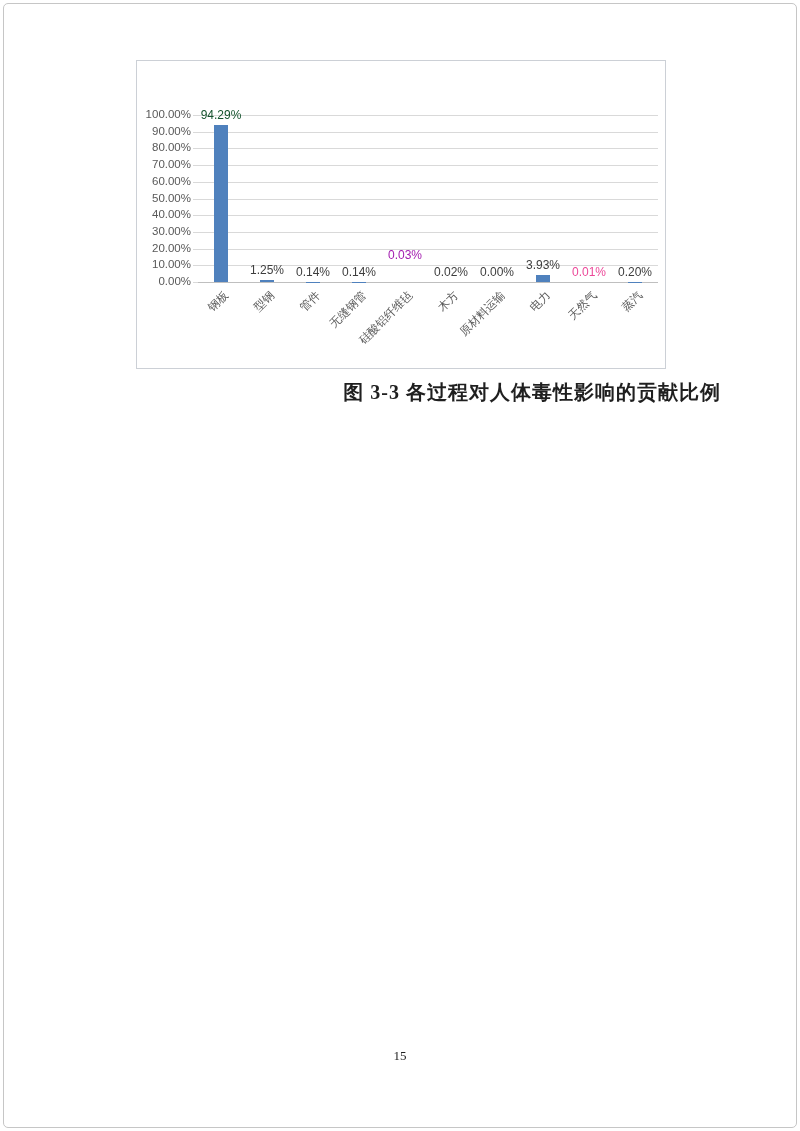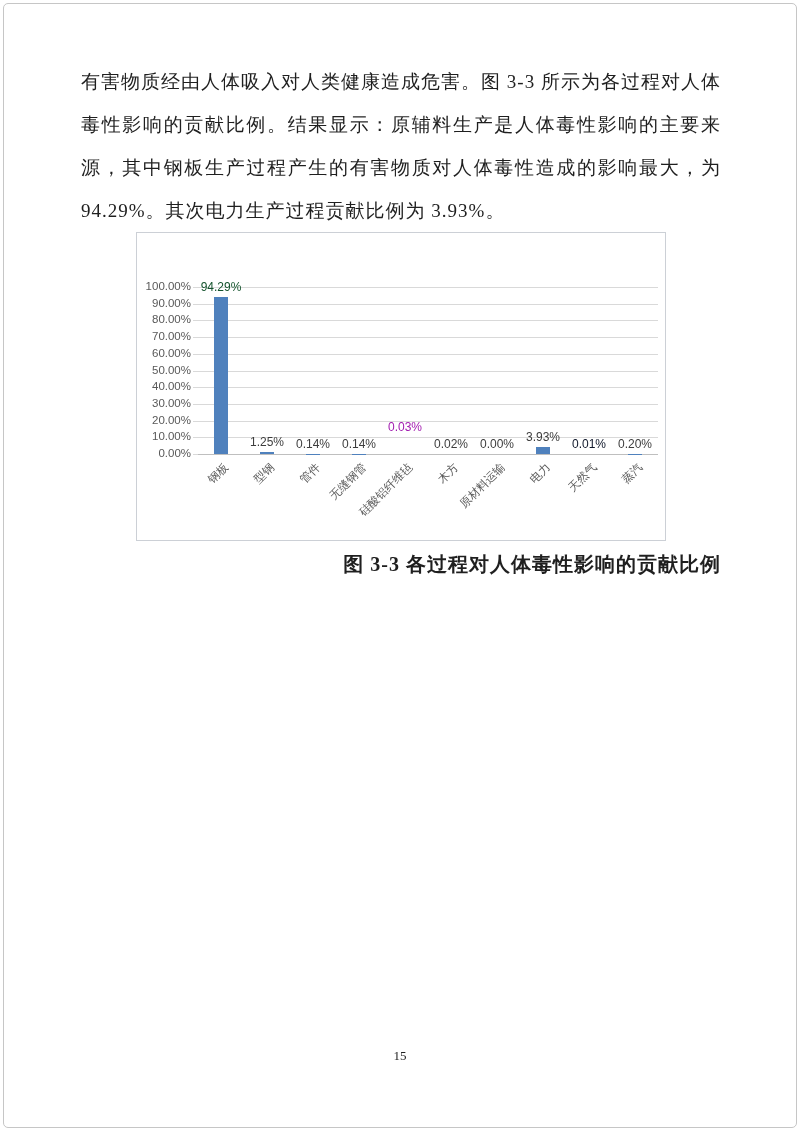--- a/index.html
+++ b/index.html
@@ -124,21 +124,20 @@
     text-align: center;
     font-size: 13px;
     color: #1f1f1f;
   }
 </style>
 </head>
 <body>
 
 <div class="page">
 
-  <p class="body-text">有害物质经由人体吸入对人类健康造成危害。图 3-3 所示为各过程对人体毒性影响的贡献比例。结果显示：原辅料生产是人体毒性影响的主要来源，其中钢板生产过程产生的有害物质对人体毒性造成的影响最大，为 94.29%。其次电力生产过程贡献比例为 3.93%。</p>
 
   <div class="chart-box">
     <div class="plot-area" id="plot-area">
         <div class="gridline" style="top: 0px; background: rgb(217, 217, 217);"></div>
         <div class="tickmark" style="top: 0px;"></div>
         <div class="ytick" style="top: -7px; color: rgb(89, 89, 89);">100.00%</div>
         <div class="gridline" style="top: 16.7px; background: rgb(217, 217, 217);"></div>
         <div class="tickmark" style="top: 16.7px;"></div>
         <div class="ytick" style="top: 9.7px; color: rgb(89, 89, 89);">90.00%</div>
         <div class="gridline" style="top: 33.4px; background: rgb(217, 217, 217);"></div>
@@ -186,21 +185,21 @@
         <div class="bar" style="left: 246px; width: 14px; height: 0.0334px; background: rgb(79, 129, 189);"></div>
         <div class="dlabel" style="left: 221px; bottom: 3.0334px; color: rgb(61, 61, 61);">0.02%</div>
         <div class="clabel" style="right: 207px; color: rgb(89, 89, 89);">木方</div>
         <div class="bar" style="left: 292px; width: 14px; height: 0px; background: rgb(79, 129, 189);"></div>
         <div class="dlabel" style="left: 267px; bottom: 3px; color: rgb(61, 61, 61);">0.00%</div>
         <div class="clabel" style="right: 161px; color: rgb(89, 89, 89);">原材料运输</div>
         <div class="bar" style="left: 338px; width: 14px; height: 6.5631px; background: rgb(79, 129, 189);"></div>
         <div class="dlabel" style="left: 313px; bottom: 9.5631px; color: rgb(61, 61, 61);">3.93%</div>
         <div class="clabel" style="right: 115px; color: rgb(89, 89, 89);">电力</div>
         <div class="bar" style="left: 384px; width: 14px; height: 0.0167px; background: rgb(79, 129, 189);"></div>
-        <div class="dlabel" style="left: 359px; bottom: 3.0167px; color: #0f172a;">0.01%</div>
+        <div class="dlabel" style="left: 359px; bottom: 3.0167px; color: #ec4899;">0.01%</div>
         <div class="clabel" style="right: 69px; color: rgb(89, 89, 89);">天然气</div>
         <div class="bar" style="left: 430px; width: 14px; height: 0.334px; background: rgb(79, 129, 189);"></div>
         <div class="dlabel" style="left: 405px; bottom: 3.334px; color: rgb(61, 61, 61);">0.20%</div>
         <div class="clabel" style="right: 23px; color: rgb(89, 89, 89);">蒸汽</div>
       </div>
   </div>
 
   <div class="figure-caption">图 3-3 各过程对人体毒性影响的贡献比例</div>
 
 

